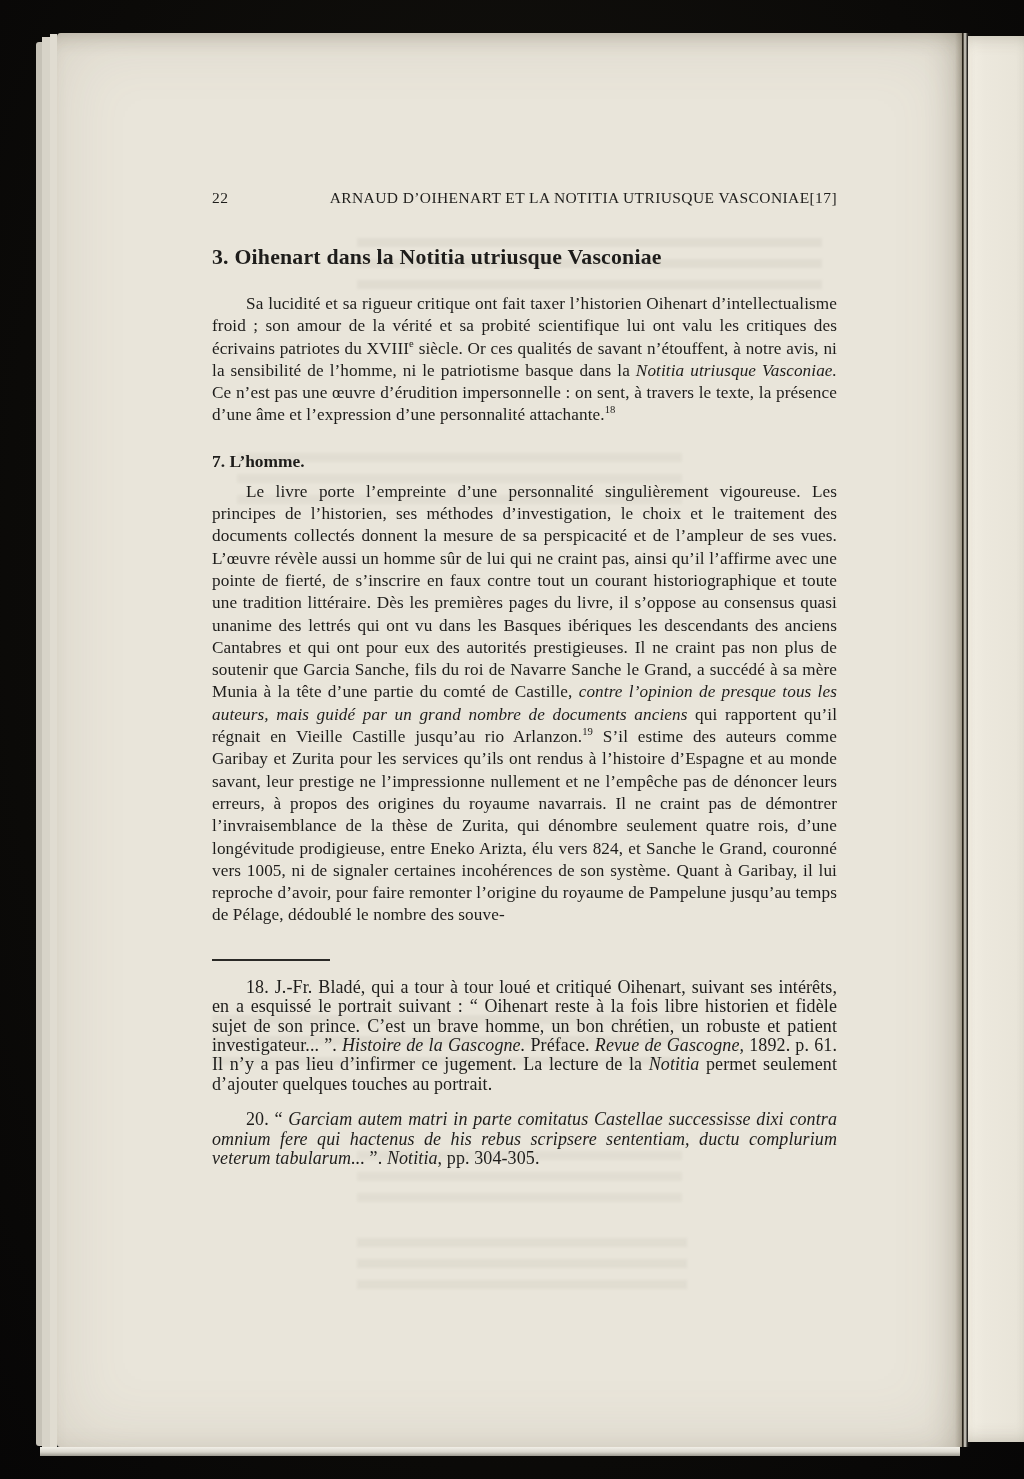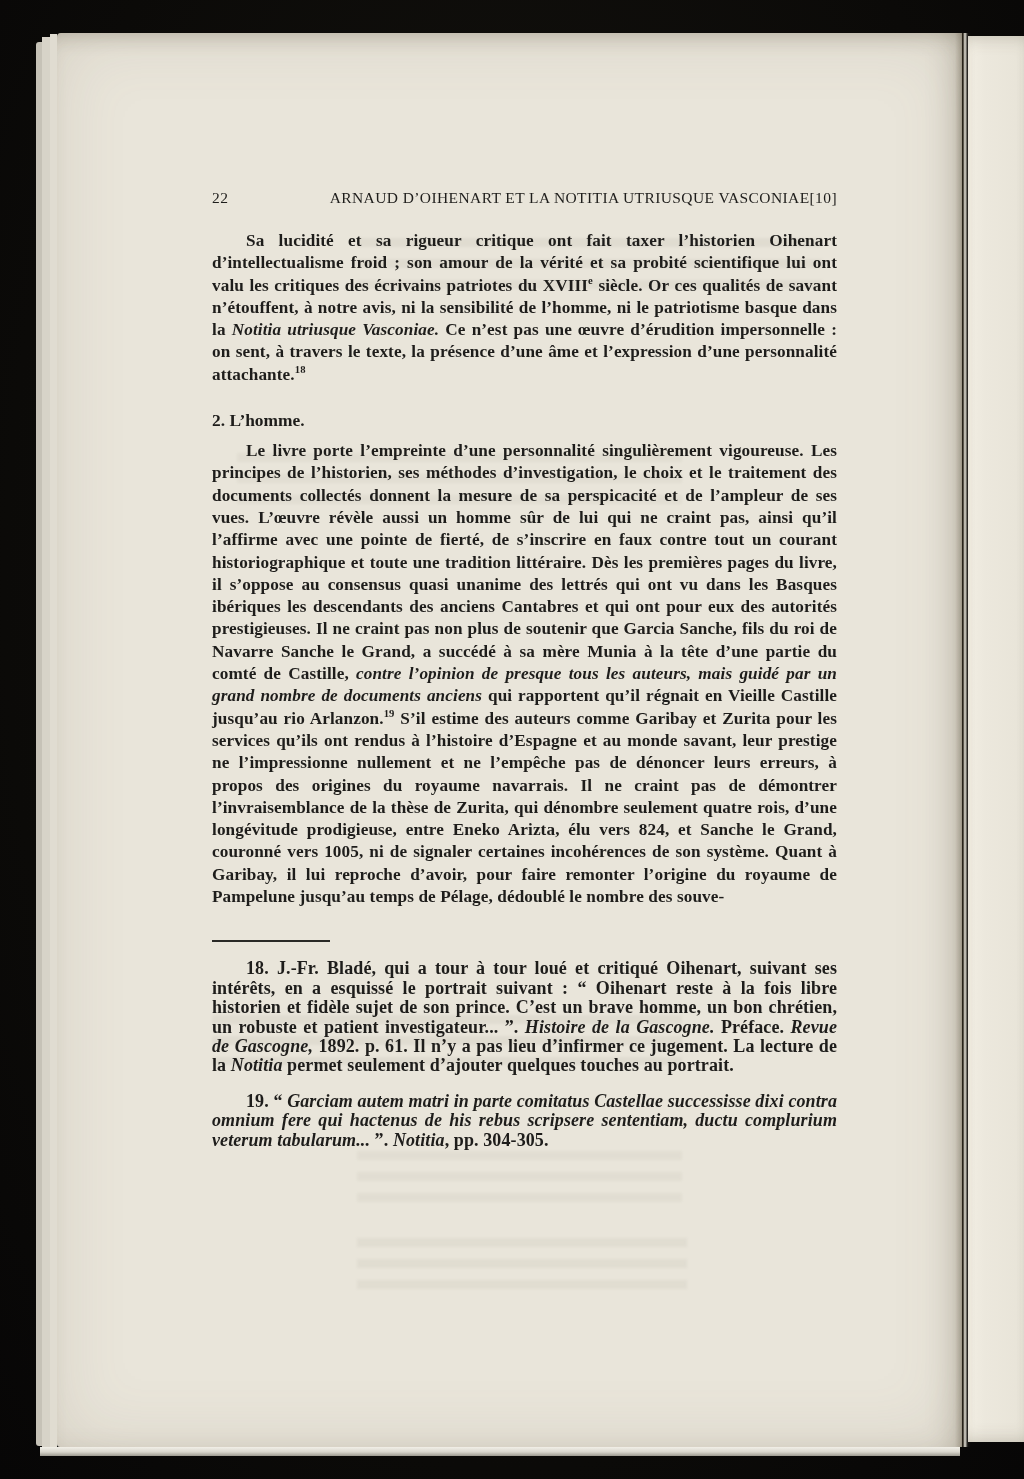--- a/index.html
+++ b/index.html
@@ -75,21 +75,21 @@
   }
   .header-row .running-title { flex: 1; text-align: right; }
 
   .section-title {
     margin: 38px 0 0 0;
     font-size: 21.8px;
     font-weight: bold;
     letter-spacing: 0.2px;
   }
 
-  p { margin: 0; font-weight: bold; }
+  p { margin: 0; }
   .body-par {
     font-size: 17.2px;
     line-height: 22.3px;
     text-align: justify;
     text-indent: 34px;
     letter-spacing: 0.1px;
   }
   .p1 { margin-top: 23px; }
   .subsection-title {
     margin: 24px 0 0 0;
@@ -149,35 +149,36 @@
     <div class="bleed bleed-b"></div>
     <div class="bleed bleed-c"></div>
     <div class="bleed bleed-d"></div>
     <div class="bleed bleed-e"></div>
 
     <div class="text-col">
 
       <div class="header-row">
         <span class="page-num">22</span>
         <span class="running-title">ARNAUD D’OIHENART ET LA NOTITIA UTRIUSQUE VASCONIAE</span>
-        <span class="margin-ref">[10]</span>
+        <span class="margin-ref">[17]</span>
       </div>
 
+      <h1 class="section-title">3. Oihenart dans la Notitia utriusque Vasconiae</h1>
 
       <p class="body-par p1"><span>Sa lucidité et sa rigueur critique ont fait taxer l’historien Oihenart d’intellectualisme froid ; son amour de la vérité et sa probité scientifique lui ont valu les critiques des écrivains patriotes du XVIII</span><span class="sup">e</span><span> siècle. Or ces qualités de savant n’étouffent, à notre avis, ni la sensibilité de l’homme, ni le patriotisme basque dans la </span><span class="it">Notitia utriusque Vasconiae.</span><span> Ce n’est pas une œuvre d’érudition impersonnelle : on sent, à travers le texte, la présence d’une âme et l’expression d’une personnalité attachante.</span><span class="sup">18</span></p>
 
-      <h2 class="subsection-title">2. L’homme.</h2>
+      <h2 class="subsection-title">7. L’homme.</h2>
 
       <p class="body-par p2"><span>Le livre porte l’empreinte d’une personnalité singulièrement vigoureuse. Les principes de l’historien, ses méthodes d’investigation, le choix et le traitement des documents collectés donnent la mesure de sa perspicacité et de l’ampleur de ses vues. L’œuvre révèle aussi un homme sûr de lui qui ne craint pas, ainsi qu’il l’affirme avec une pointe de fierté, de s’inscrire en faux contre tout un courant historiographique et toute une tradition littéraire. Dès les premières pages du livre, il s’oppose au consensus quasi unanime des lettrés qui ont vu dans les Basques ibériques les descendants des anciens Cantabres et qui ont pour eux des autorités prestigieuses. Il ne craint pas non plus de soutenir que Garcia Sanche, fils du roi de Navarre Sanche le Grand, a succédé à sa mère Munia à la tête d’une partie du comté de Castille, </span><span class="it">contre l’opinion de presque tous les auteurs, mais guidé par un grand nombre de documents anciens</span><span> qui rapportent qu’il régnait en Vieille Castille jusqu’au rio Arlanzon.</span><span class="sup">19</span><span> S’il estime des auteurs comme Garibay et Zurita pour les services qu’ils ont rendus à l’histoire d’Espagne et au monde savant, leur prestige ne l’impressionne nullement et ne l’empêche pas de dénoncer leurs erreurs, à propos des origines du royaume navarrais. Il ne craint pas de démontrer l’invraisemblance de la thèse de Zurita, qui dénombre seulement quatre rois, d’une longévitude prodigieuse, entre Eneko Arizta, élu vers 824, et Sanche le Grand, couronné vers 1005, ni de signaler certaines incohérences de son système. Quant à Garibay, il lui reproche d’avoir, pour faire remonter l’origine du royaume de Pampelune jusqu’au temps de Pélage, dédoublé le nombre des souve-</span></p>
 
       <div class="fn-rule"></div>
 
       <p class="footnote fn18"><span>18. J.-Fr. Bladé, qui a tour à tour loué et critiqué Oihenart, suivant ses intérêts, en a esquissé le portrait suivant : “ Oihenart reste à la fois libre historien et fidèle sujet de son prince. C’est un brave homme, un bon chrétien, un robuste et patient investigateur... ”. </span><span class="it">Histoire de la Gascogne.</span><span> Préface. </span><span class="it">Revue de Gascogne,</span><span> 1892. p. 61. Il n’y a pas lieu d’infirmer ce jugement. La lecture de la </span><span class="it">Notitia</span><span> permet seulement d’ajouter quelques touches au portrait.</span></p>
 
-      <p class="footnote fn19"><span>19. “ </span><span class="it">Garciam autem matri in parte comitatus Castellae successisse dixi contra omnium fere qui hactenus de his rebus scripsere sententiam, ductu complurium veterum tabularum...</span><span> ”. </span><span class="it">Notitia</span><span>, pp. 304-305.</span></p>
+      <p class="footnote fn19"><span>20. “ </span><span class="it">Garciam autem matri in parte comitatus Castellae successisse dixi contra omnium fere qui hactenus de his rebus scripsere sententiam, ductu complurium veterum tabularum...</span><span> ”. </span><span class="it">Notitia</span><span>, pp. 304-305.</span></p>
 
     </div>
   </div>
 
   <div class="gutter"></div>
   <div class="page-right"></div>
 
 </div>
 
 </body></html>

